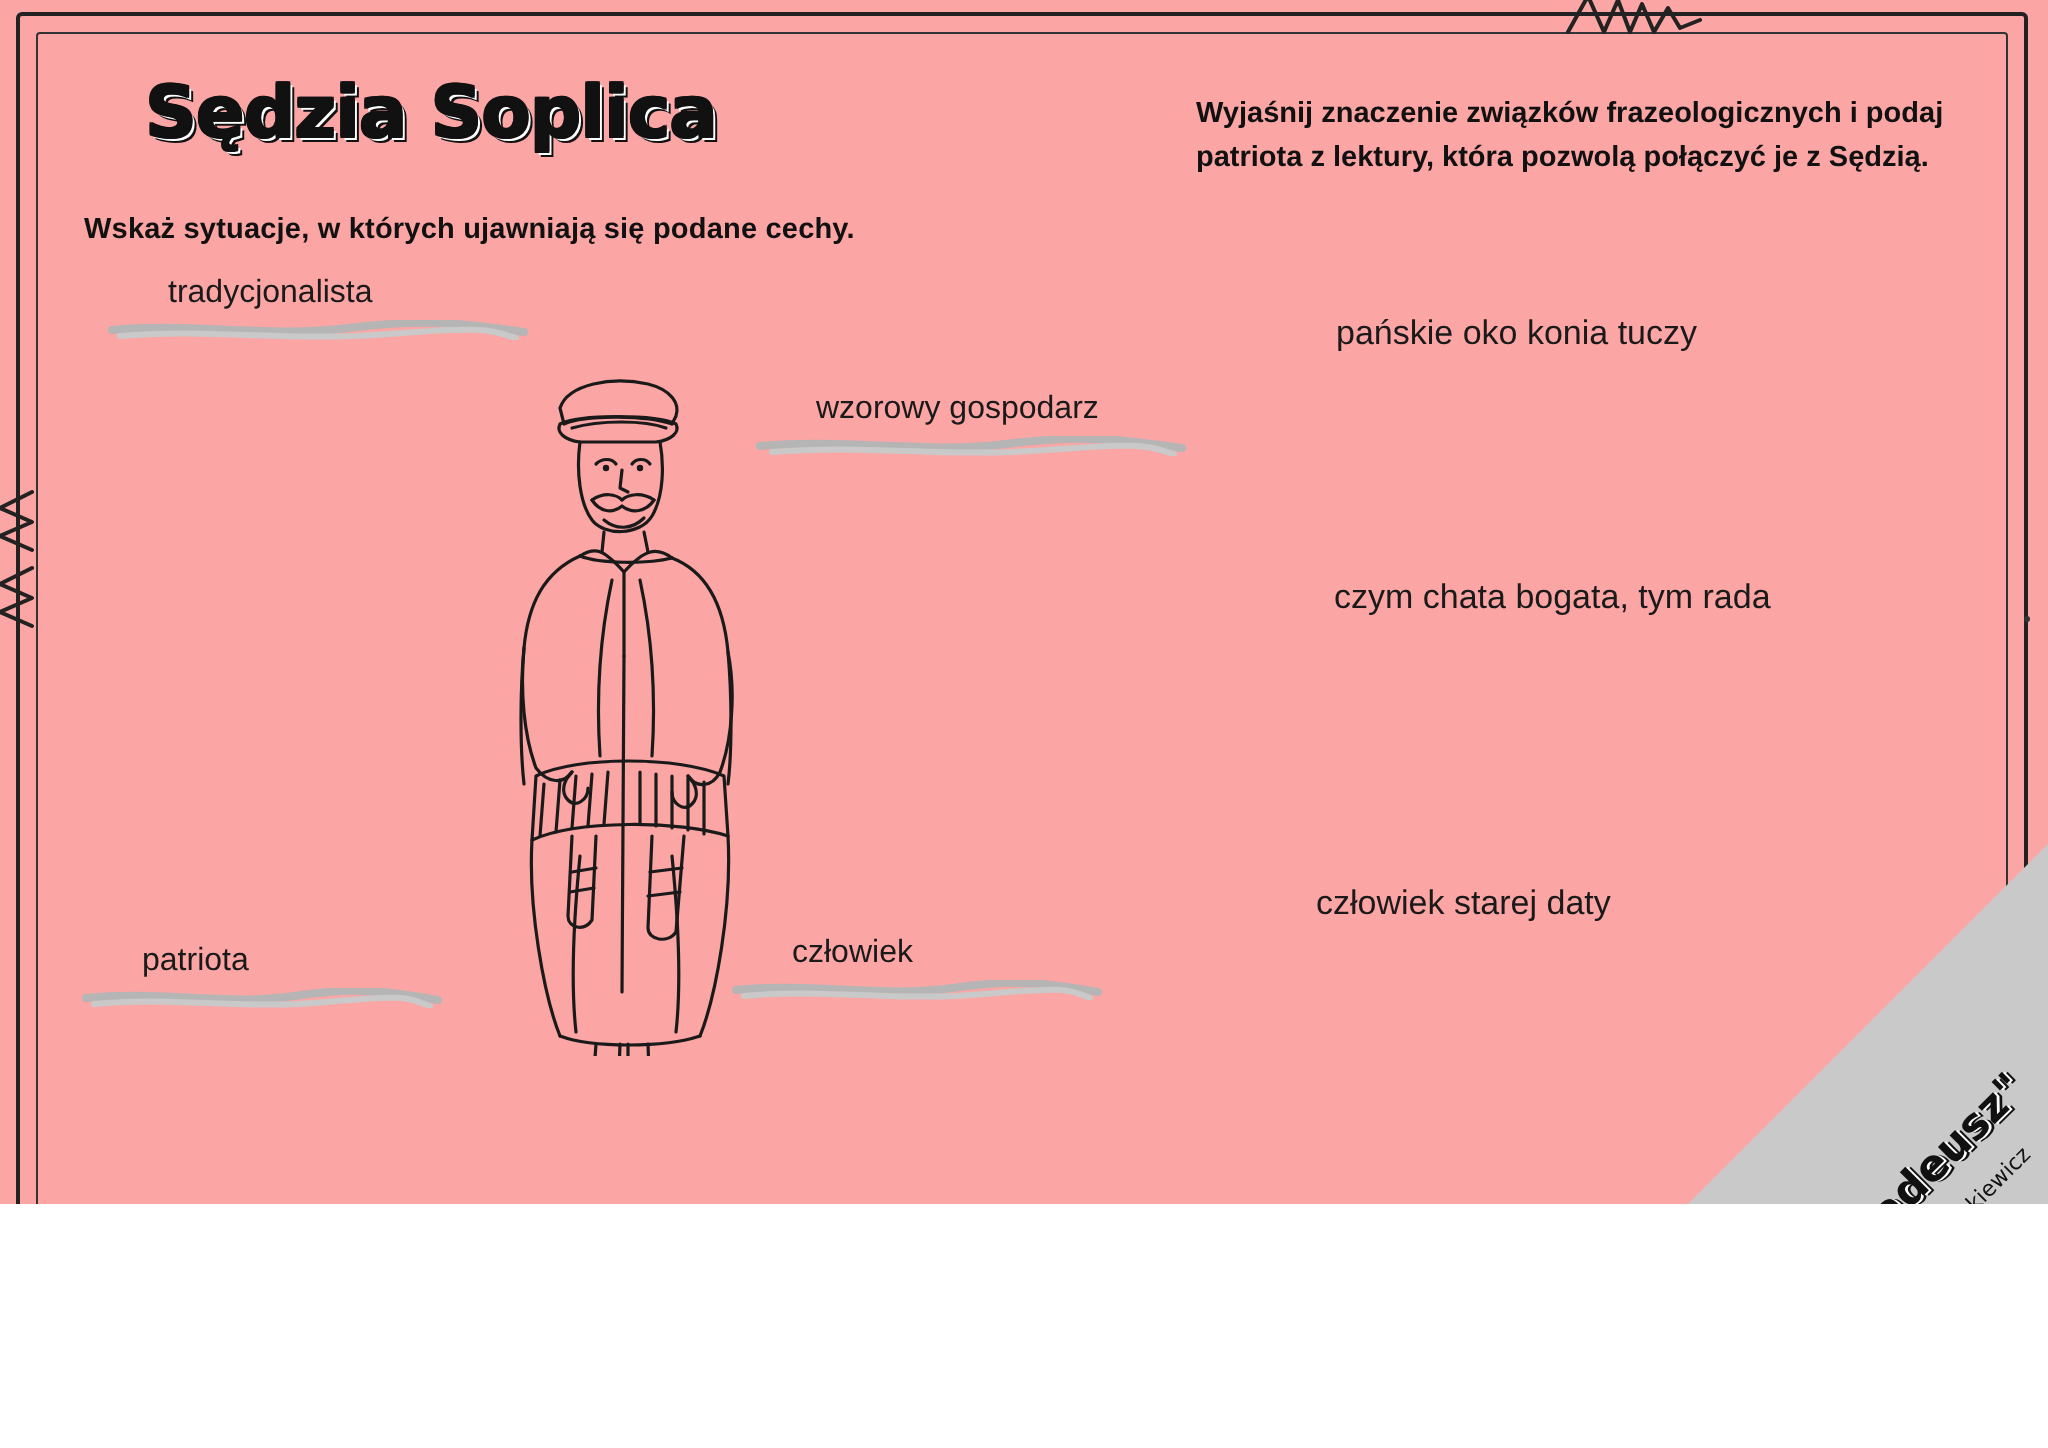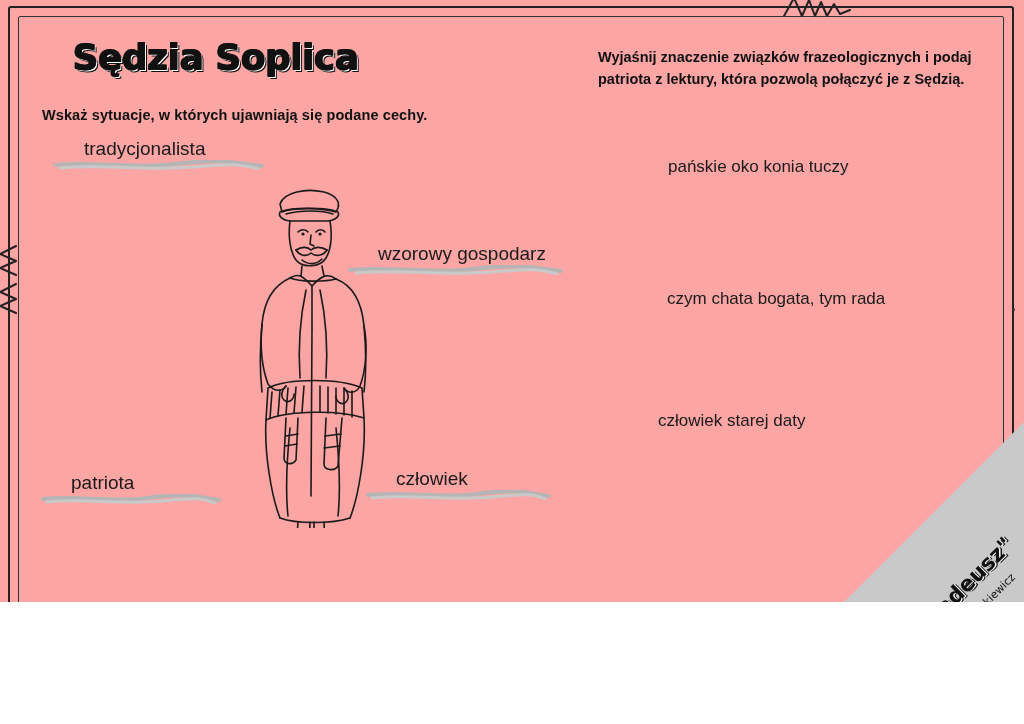--- a/index.html
+++ b/index.html
@@ -103,48 +103,48 @@
     width: 402px;
     font-size: 14.5px;
     font-weight: bold;
     line-height: 1.55;
     color: #111;
   }
 
   
   .trait {
     position: absolute;
-    font-size: 19px;
+    font-size: 16px;
     color: #1a1a1a;
     white-space: nowrap;
   }
   .trait .txt { position: relative; z-index: 2; }
   .trait .rule {
     position: absolute;
     left: -30px;
     top: 22px;
     height: 10px;
     z-index: 1;
   }
 
   .t-trad { left: 84px; top: 138px; }
-  .t-wzor { left: 378px; top: 196px; margin-top: 47px; }
+  .t-wzor { left: 408px; top: 196px; }
   .t-gosc { left: 396px; top: 468px; }
   .t-patr { left: 71px; top: 472px; }
 
   
   .phrase {
     position: absolute;
     font-size: 17px;
     color: #1a1a1a;
     white-space: nowrap;
   }
   .p1 { left: 668px; top: 157px; }
   .p2 { left: 667px; top: 289px; }
-  .p3 { left: 658px; top: 411px; text-align: right; }
+  .p3 { left: 658px; top: 442px; text-align: right; }
   .p4 { left: 666px; top: 551px; }
 
   
   .figure {
     position: absolute;
     left: 228px;
     top: 178px;
     width: 180px;
     height: 350px;
   }

